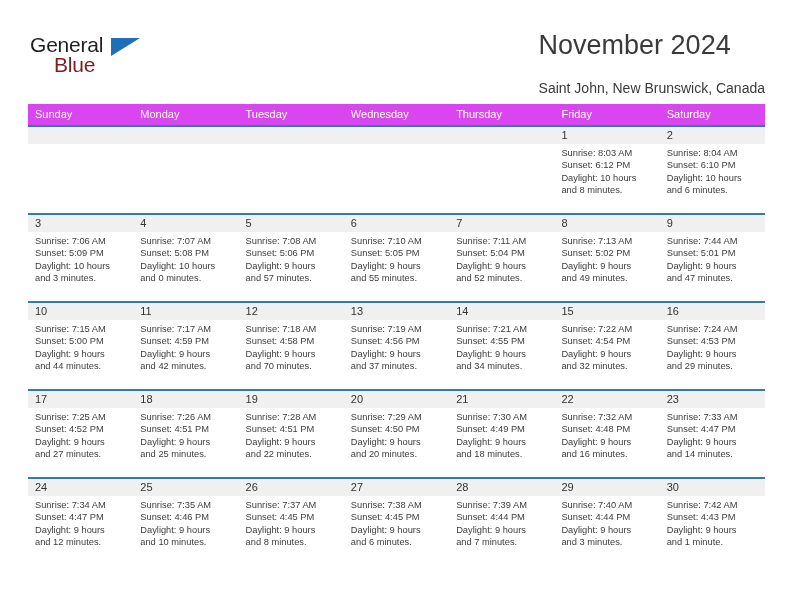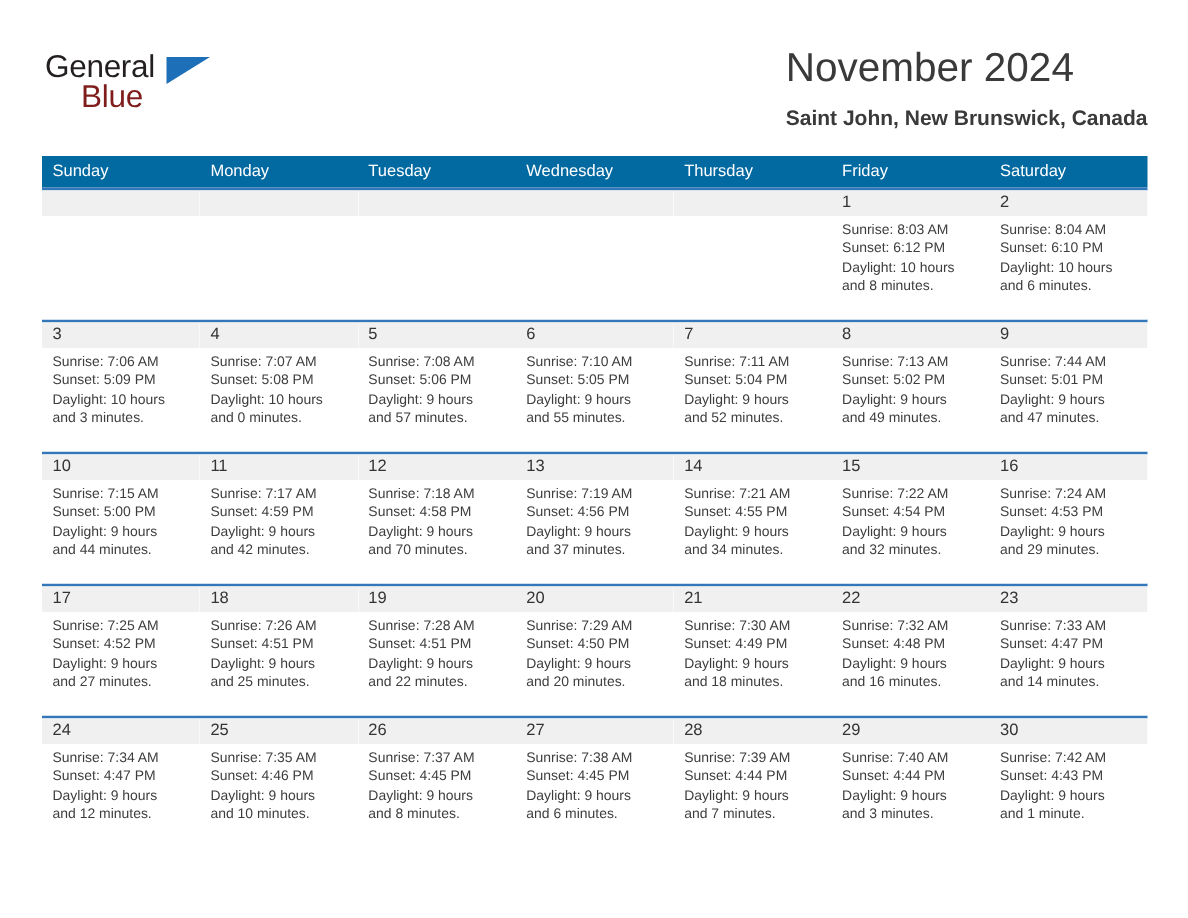--- a/index.html
+++ b/index.html
@@ -71,35 +71,35 @@
     font-size: 27px;
     line-height: 34px;
     color: #3a3a3a;
     font-weight: 400;
     white-space: nowrap;
   }
   .cal-subtitle {
     font-size: 14px;
     line-height: 20px;
     color: #3a3a3a;
-    font-weight: 700;
-    margin-top: 6px;
+    font-weight: 400;
+    margin-top: 16px;
     white-space: nowrap;
   }
 
   
   .calendar {
     position: absolute;
     left: 28px;
     top: 104px;
     width: 737px;
   }
   .weekdays {
     display: flex;
-    background: #0369a1;
+    background: #d946ef;
     height: 21px;
   }
   .weekday {
     flex: 1 1 0;
     color: #ffffff;
     font-size: 11px;
     line-height: 21px;
     padding-left: 7px;
     white-space: nowrap;
     overflow: hidden;

